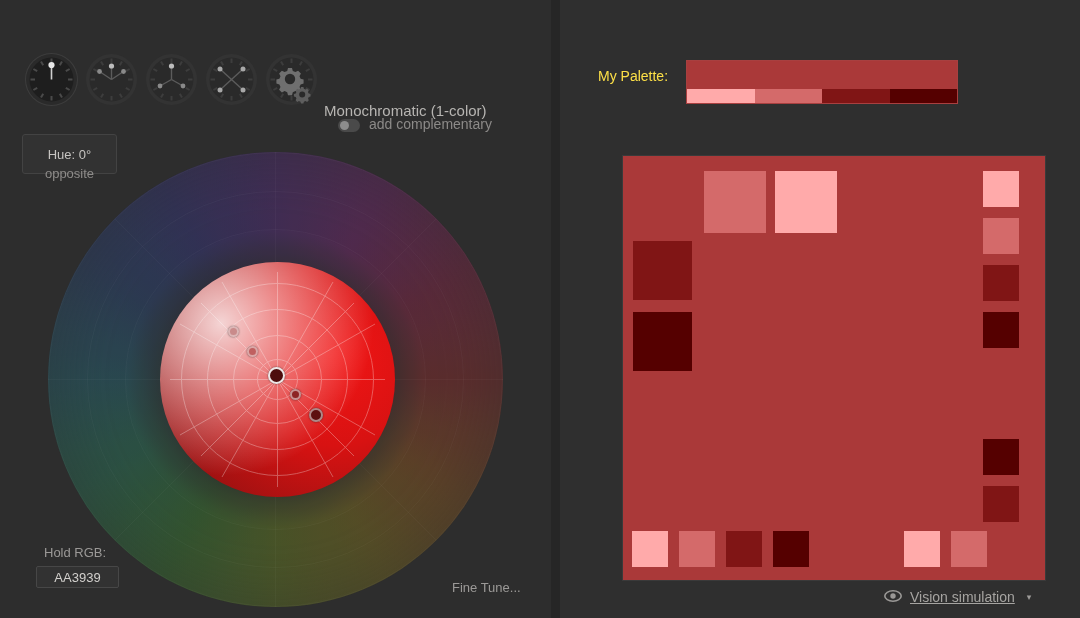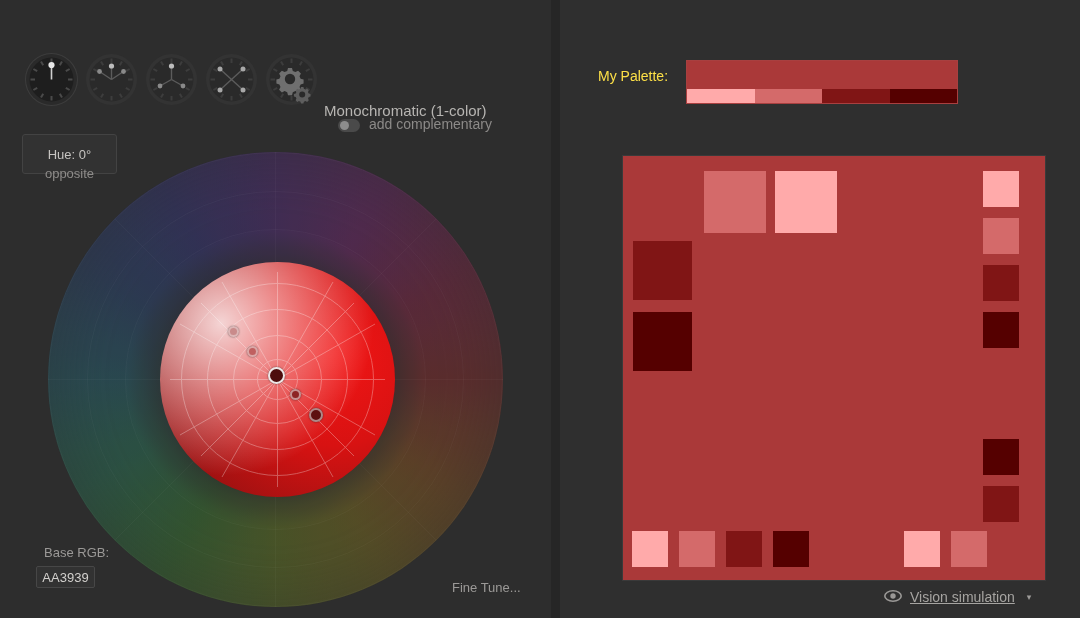--- a/index.html
+++ b/index.html
@@ -107,21 +107,21 @@
   }
 
   .hint {
     position: absolute; left: 209px; top: 195px;
     font-size: 14px; line-height: 17px; color: #b9b4b1; white-space: pre-line;
   }
 
   
   .baselabel { position: absolute; left: 44px; top: 545px; font-size: 13px; color: #9b9997; }
   .basergb-box {
-    position: absolute; left: 36px; top: 566px; width: 59px; height: 22px;
+    position: absolute; left: 36px; top: 566px; width: 83px; height: 22px;
     background: #323232; border: 1px solid #474747; border-radius: 2px;
     color: #d2d0cd; font-size: 13px;
     display: flex; align-items: center; justify-content: center; cursor: text;
   }
   .finetune { position: absolute; left: 452px; top: 580px; font-size: 13px; color: #9b9997; cursor: pointer; }
 
   
   .mypal-label { position: absolute; left: 598px; top: 68px; font-size: 14px; color: #fde047; }
   .mypal-box {
     position: absolute; left: 686px; top: 60px; width: 272px; height: 44px;
@@ -334,21 +334,21 @@
       </div>
     </div>
 
     <div class="marker" style="left:228px; top:326px; width:11px; height:11px; background:#c98b8b; border-color:rgba(255,255,255,0.38);"></div>
     <div class="marker" style="left:247px; top:346px; width:11px; height:11px; background:#c06060; border-color:rgba(255,255,255,0.45);"></div>
     <div class="marker base" style="left:268px; top:367px;"></div>
     <div class="marker" style="left:290px; top:389px; width:11px; height:11px; background:#8d2424; border-color:rgba(255,255,255,0.5);"></div>
     <div class="marker" style="left:309px; top:408px; width:14px; height:14px; background:#5e1010; border-color:rgba(255,255,255,0.5);"></div>
 
 
-    <div class="baselabel">Base RGB:</div>
+    <div class="baselabel">Hold RGB:</div>
     <div class="basergb-box">AA3939</div>
     <div class="finetune">Fine Tune...</div>
   </div>
 
   <div class="divider"></div>
 
   <div class="right-panel"></div>
 
   <div class="mypal-label">My Palette:</div>
   <div class="mypal-box">

